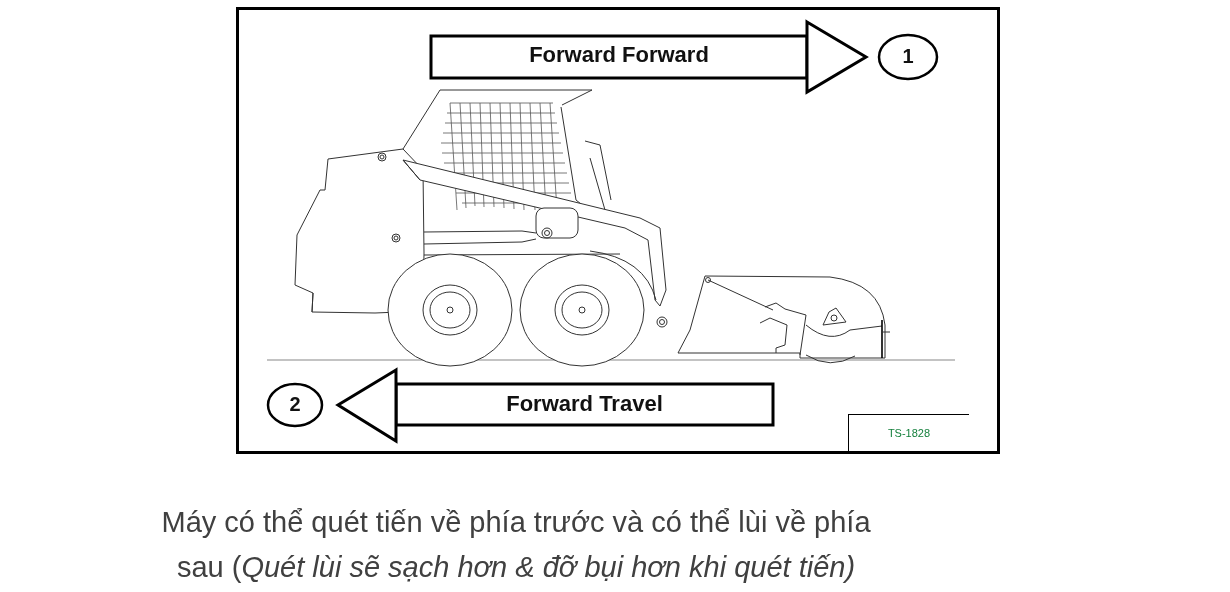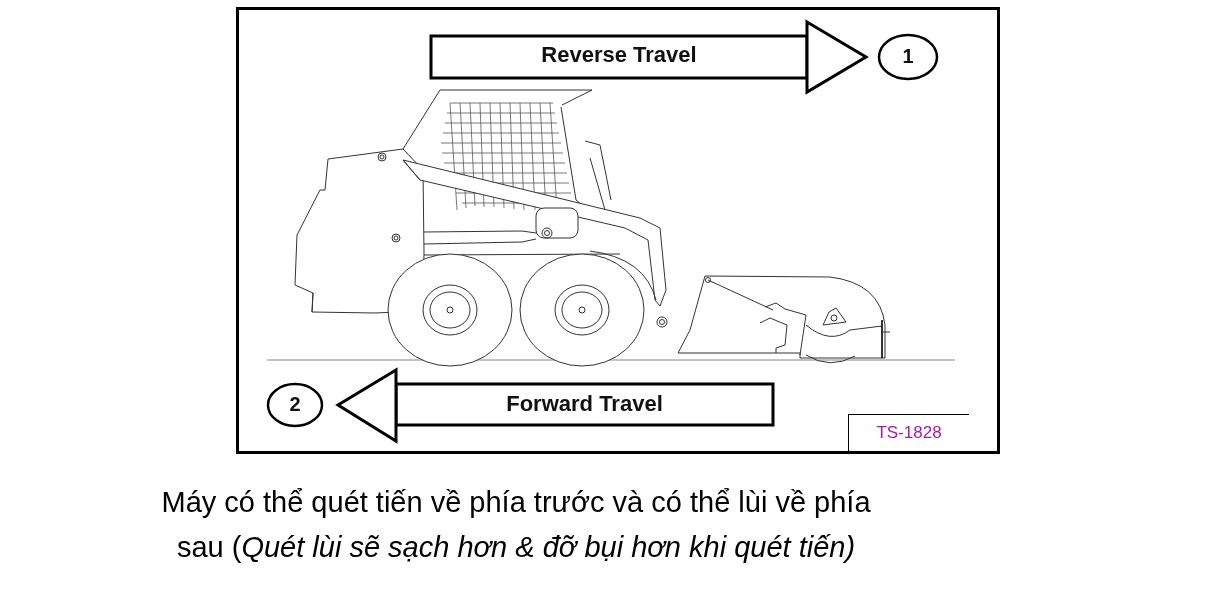--- a/index.html
+++ b/index.html
@@ -1,22 +1,22 @@
 <!DOCTYPE html>
 <html><head>
 <meta charset="utf-8">
 <style>
   html, body { margin:0; padding:0; background:#ffffff; }
   body { width:1230px; height:592px; position:relative; overflow:hidden; font-family:"Liberation Sans", sans-serif; }
   #frame { position:absolute; left:236px; top:7px; width:758px; height:441px; border:3px solid #000; box-sizing:content-box; background:#fff; }
   svg#drawing { position:absolute; left:0; top:0; }
   .arrow-label { position:absolute; font-family:"Liberation Sans", sans-serif; font-weight:bold; font-size:22px; color:#111; white-space:nowrap; text-align:center; }
   .num-label { position:absolute; font-family:"Liberation Sans", sans-serif; font-weight:bold; font-size:20px; color:#111; text-align:center; }
-  .code-box { position:absolute; left:848px; top:414px; width:121px; height:37px; border:1.5px solid #000; border-bottom:none; border-right:none; box-sizing:border-box; display:flex; align-items:center; justify-content:center; font-family:"Liberation Sans", sans-serif; font-size:17px; color:#a21caf; background:#fff; }
-  .caption { position:absolute; left:0; width:1032px; text-align:center; font-family:"Liberation Sans", sans-serif; font-size:29px; color:#000000; line-height:38px; }
+  .code-box { position:absolute; left:848px; top:414px; width:121px; height:37px; border:1.5px solid #000; border-bottom:none; border-right:none; box-sizing:border-box; display:flex; align-items:center; justify-content:center; font-family:"Liberation Sans", sans-serif; font-size:11px; color:#15803d; background:#fff; }
+  .caption { position:absolute; left:0; width:1032px; text-align:center; font-family:"Liberation Sans", sans-serif; font-size:29px; color:#404040; line-height:38px;margin-top:20px; }
   .caption em { font-style:italic; }
 </style>
 </head>
 <body>
 
 <div id="frame"></div>
 
 <svg id="drawing" width="1230" height="592" viewBox="0 0 1230 592">
 
   <g fill="#fff" stroke="#000" stroke-width="3">
@@ -106,21 +106,21 @@
     <polyline points="760,323 770,318 787,325 785,345 776,348 776,353"></polyline>
     <polygon points="829,312 836,308 846,322 823,325" fill="#fff"></polygon>
     <circle cx="834" cy="318" r="3"></circle>
     <path d="M 806 325 Q 830 345 850 330 L 882 326"></path>
     <path d="M 806 355 Q 830 370 855 356"></path>
     <line x1="882" y1="320" x2="882" y2="358" stroke="#000" stroke-width="1.6"></line>
     <line x1="882" y1="332" x2="890" y2="332"></line>
   </g>
 </svg>
 
-<div class="arrow-label" style="left:431px; top:42px; width:376px;">Reverse Travel</div>
+<div class="arrow-label" style="left:431px; top:42px; width:376px;">Forward Forward</div>
 <div class="num-label" style="left:893px; top:45px; width:30px;">1</div>
 
 <div class="arrow-label" style="left:396px; top:391px; width:377px;">Forward Travel</div>
 <div class="num-label" style="left:280px; top:393px; width:30px;">2</div>
 
 <div class="code-box">
   <span>TS-1828</span>
 </div>
 
 <div class="caption" style="top:483px;">Máy có thể quét tiến về phía trước và có thể lùi về phía</div>

